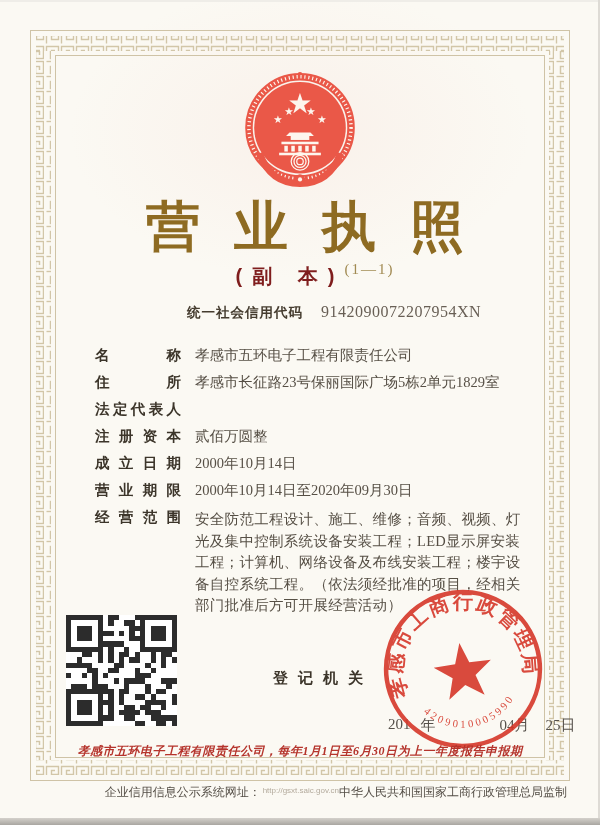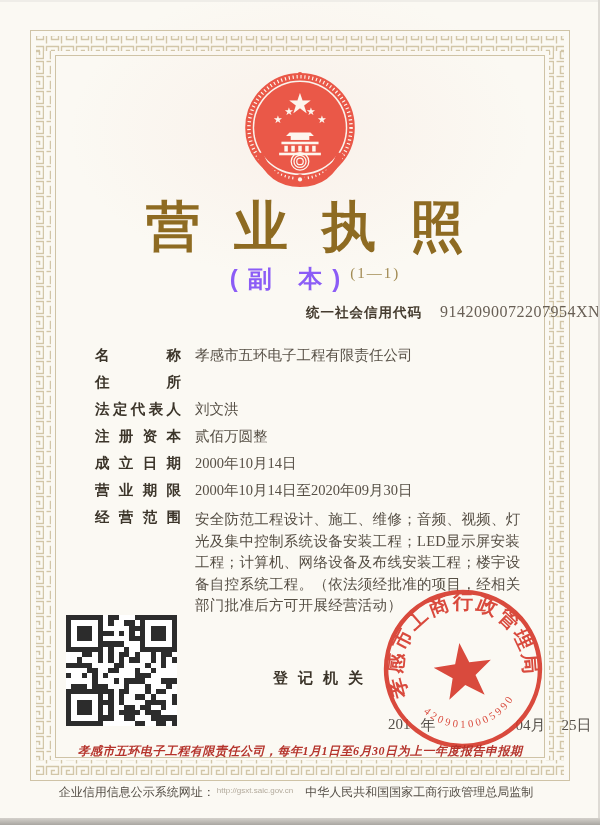--- a/index.html
+++ b/index.html
@@ -19,55 +19,55 @@
   .emblem{position:absolute;left:242px;top:72px;}
   .title{
     position:absolute;top:196px;left:0;right:0;text-align:center;
     font-family:"Liberation Sans","DejaVu Sans",sans-serif;
     font-size:54px;font-weight:bold;color:#8e6b22;
     letter-spacing:34px;padding-left:44px;line-height:60px;
   }
   .subtitle-row{position:absolute;top:263px;left:0;right:0;text-align:center;padding-left:30px;}
   .subtitle{
     font-family:"Liberation Sans","DejaVu Sans",sans-serif;
-    font-size:24px;font-weight:bold;color:#8b5cf6;letter-spacing:10px;
+    font-size:20px;font-weight:bold;color:#7f1d1d;letter-spacing:10px;
   }
   .copy-index{
     font-size:15px;color:#a18a52;position:relative;top:-9px;letter-spacing:2px;
   }
-  .credit-row{position:absolute;top:303px;left:0;right:0;text-align:right;padding-left:68px;}
+  .credit-row{position:absolute;top:303px;left:0;right:0;text-align:center;padding-left:68px;}
   .credit-label{font-size:13.5px;font-weight:bold;color:#453c2f;letter-spacing:1px;}
   .credit-value{font-size:16px;color:#685f55;margin-left:18px;letter-spacing:.5px;}
 
   .fields{position:absolute;left:95px;top:347px;width:430px;}
   .frow{display:flex;margin-bottom:10px;font-size:14.5px;line-height:17px;}
   .flabel{width:86px;flex:none;font-weight:bold;color:#3c352a;
     text-align:justify;text-align-last:justify;}
   .fvalue{margin-left:14px;color:#564f45;flex:1;}
   .frow.scope .fvalue{line-height:21.5px;letter-spacing:.3px;}
 
   .qr{position:absolute;left:66px;top:615px;width:111px;height:111px;background:#fff;
     display:grid;grid-template-columns:repeat(21,1fr);grid-template-rows:repeat(21,1fr);}
   .qr div{background:transparent;}
   .qr div.on{background:#2c2c2c;}
 
   .registry-label{position:absolute;left:273px;top:669px;font-size:15px;font-weight:bold;
     color:#3c352a;letter-spacing:10px;}
 
   .date-line{position:absolute;left:388px;top:716px;font-size:15px;color:#55504a;display:flex;}
   .date-line span{display:inline-block;}
-  .d-yu{margin-left:10px;} .d-m{margin-left:36px;padding-left:44px;} .d-d{margin-left:16px;}
+  .d-yu{margin-left:10px;} .d-m{margin-left:20px;padding-left:44px;} .d-d{margin-left:16px;}
 
   .seal{position:absolute;left:378px;top:584px;opacity:.9;transform:rotate(-8deg);}
 
   .notice{position:absolute;top:743px;left:56px;right:56px;text-align:center;
     font-size:12px;font-weight:bold;font-style:italic;color:#b5342c;letter-spacing:.5px;}
 
-  .footer{position:absolute;top:784px;left:40px;right:48px;display:flex;
-    justify-content:center;font-size:12px;color:#544e46;gap:12px;}
+  .footer{position:absolute;top:784px;left:40px;right:33px;display:flex;
+    justify-content:flex-end;font-size:12px;color:#544e46;}
   .footer-url{font-size:8px;color:#b3aa9c;position:relative;top:-3px;margin-left:2px;
     font-family:"Liberation Sans","DejaVu Sans",sans-serif;}
 </style>
 </head>
 <body>
 
 <div class="tint"></div>
 
 <svg class="frame" width="600" height="825" aria-hidden="true">
   <defs>
@@ -130,24 +130,24 @@
   <span class="credit-label">统一社会信用代码</span><span class="credit-value">9142090072207954XN</span>
 </div>
 
 <div class="fields">
   <div class="frow">
     <span class="flabel">名称</span>
     <span class="fvalue">孝感市五环电子工程有限责任公司</span>
   </div>
   <div class="frow">
     <span class="flabel">住所</span>
+    <span class="fvalue">孝感市长征路23号保丽国际广场5栋2单元1829室</span>
   </div>
   <div class="frow">
     <span class="flabel">法定代表人</span>
-    <span class="fvalue">刘文洪</span>
   </div>
   <div class="frow">
     <span class="flabel">注册资本</span>
     <span class="fvalue">贰佰万圆整</span>
   </div>
   <div class="frow">
     <span class="flabel">成立日期</span>
     <span class="fvalue">2000年10月14日</span>
   </div>
   <div class="frow">

